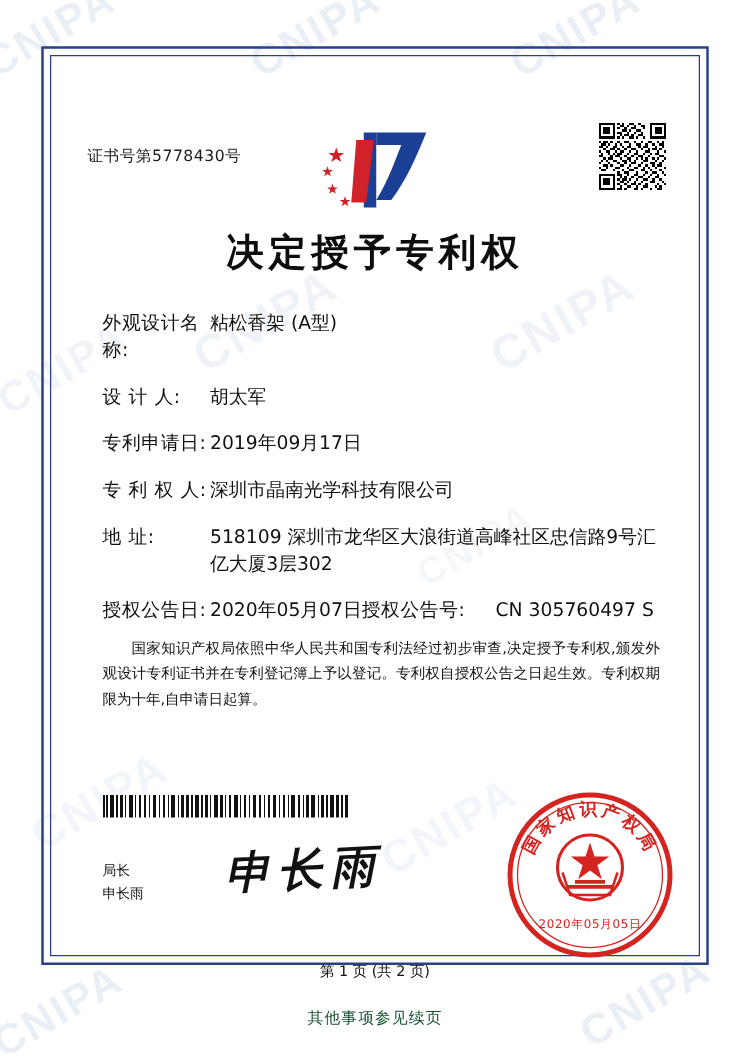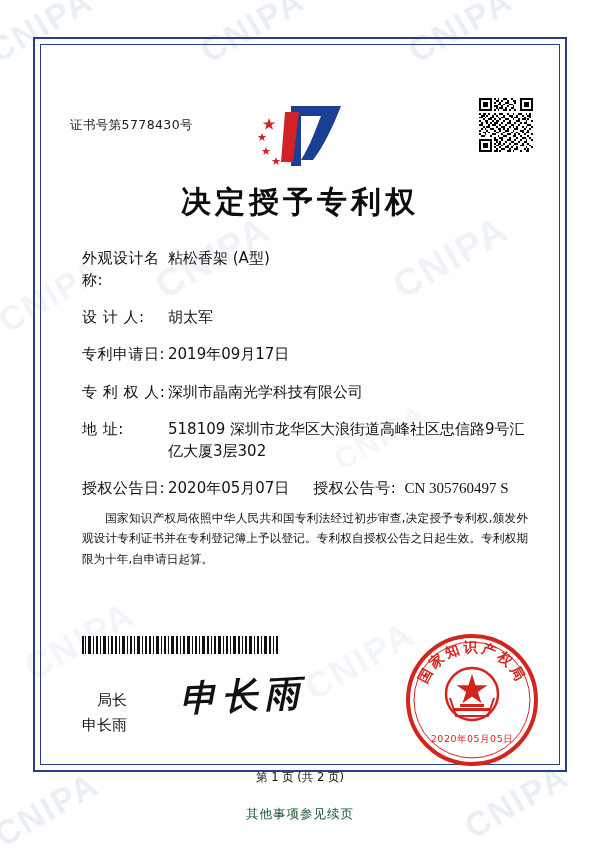--- a/index.html
+++ b/index.html
@@ -87,47 +87,45 @@
     line-height:1.45;
   }
   .lbl{
     width:86px;
     flex:0 0 86px;
     letter-spacing:.5px;
   }
   .val{flex:1 1 auto;}
   .row.two .val{flex:0 0 auto;}
   .row.two .lbl2{
-    margin-left:24px;
     flex:0 0 auto;
     letter-spacing:.5px;
   }
-  .row.two .val2{margin-left:8px;font-family:Liberation Serif, serif;}
+  .row.two .val2{margin-left:24px;}
 
   
   .paras{
     position:absolute;left:82px;top:492px;right:72px;
     font-size:11.6px;
     line-height:1.75;
     color:#111;
     text-align:justify;
     font-family:"DejaVu Sans", sans-serif;
   }
   .paras p{margin:16px 0 1px 0;text-indent:2em;}
 
   
   .barcode{
     position:absolute;left:82px;top:636px;width:198px;height:18px;
   }
   
   .sig-label{
     position:absolute;left:82px;top:688px;
-    font-size:15px;line-height:1.65;color:#111;
+    font-size:11px;line-height:1.65;color:#111;
     font-family:Liberation Sans, sans-serif;
-    text-align:right;
   }
   .sig-hand{
     position:absolute;left:180px;top:672px;
     font-size:36px;color:#111;
     font-family:"DejaVu Serif", serif;
     font-style:italic;
     font-weight:700;
     letter-spacing:6px;
     transform:rotate(-3deg);
   }

